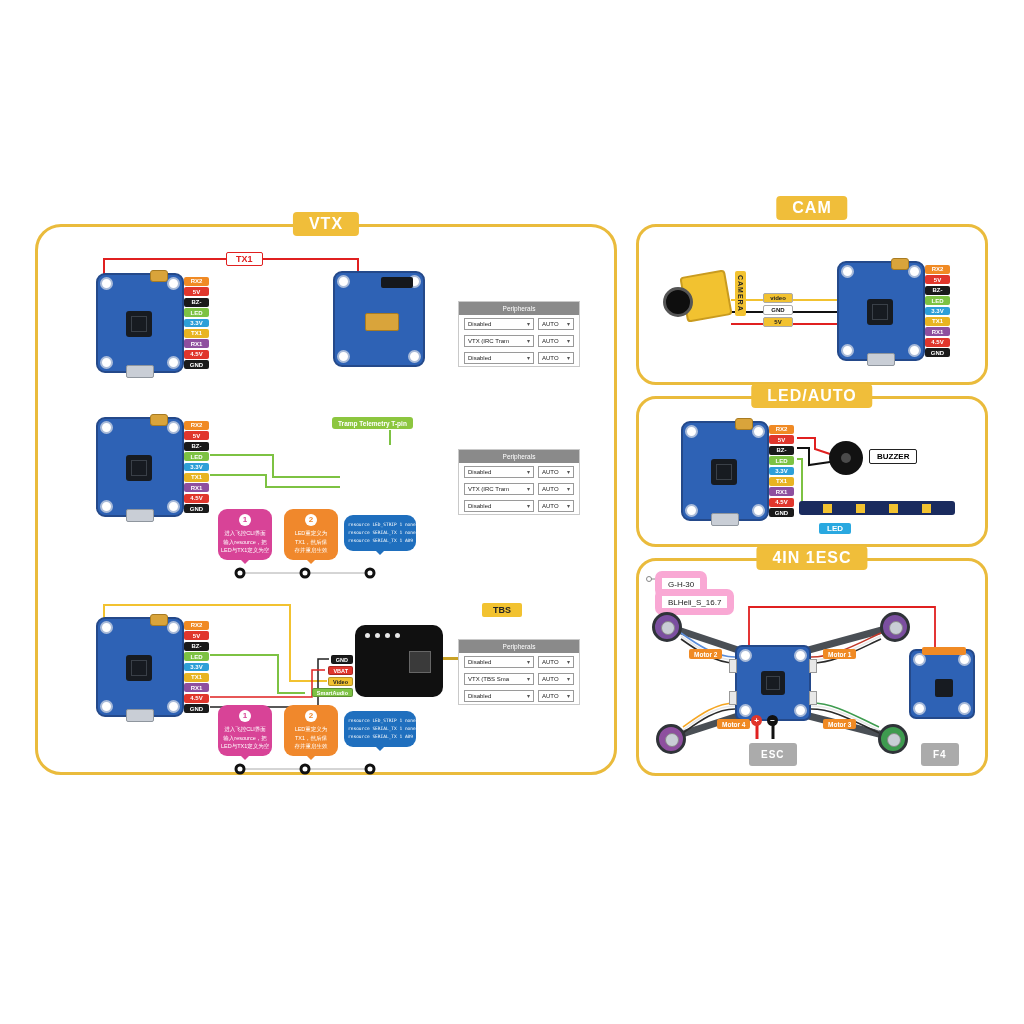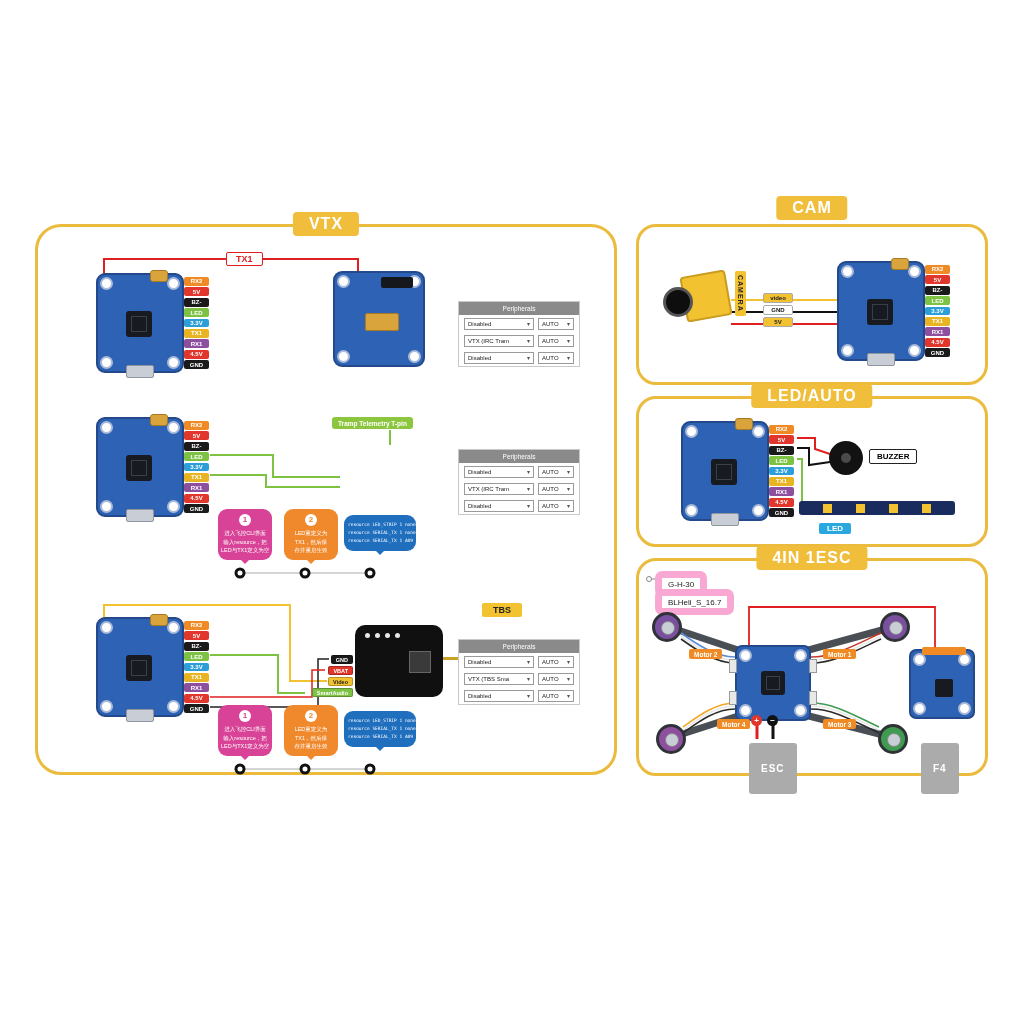--- a/index.html
+++ b/index.html
@@ -92,21 +92,21 @@
   .escboard{position:absolute;width:76px;height:76px;background:#2E62B5;border:2px solid #24498A;border-radius:7px;z-index:2}
   .escboard .chip{left:24px;top:24px;width:24px;height:24px}
   .conn{position:absolute;width:8px;height:14px;background:#E8E8E8;border:1px solid #999}
   .conn.cw1{left:-8px;top:12px}.conn.cw2{left:-8px;top:44px}.conn.ce1{right:-8px;top:12px}.conn.ce2{right:-8px;top:44px}
   .f4board{position:absolute;width:66px;height:70px;background:#2E62B5;border:2px solid #24498A;border-radius:7px;z-index:2}
   .orangebar{position:absolute;left:11px;top:-4px;width:44px;height:8px;background:#F08A24;border-radius:2px}
   .smallchip{position:absolute;left:24px;top:28px;width:18px;height:18px;background:#171B21;border-radius:2px}
   .motor{position:absolute;width:30px;height:30px;border-radius:50%;border:3px solid #2F3338;z-index:3}
   .motor::after{content:"";position:absolute;left:50%;top:50%;width:12px;height:12px;margin:-6px;border-radius:50%;background:#C9CED6;border:1px solid #888}
   .mlabel{position:absolute;background:#F08A24;color:#fff;font-size:6.5px;font-weight:bold;padding:1.5px 5px;border-radius:2px;white-space:nowrap;z-index:4}
-  .graylbl{position:absolute;background:#ABABAB;color:#fff;font-size:10px;font-weight:bold;padding:20px 12px;border-radius:3px;letter-spacing:1px;z-index:4}
+  .graylbl{position:absolute;background:#ABABAB;color:#fff;font-size:10px;font-weight:bold;padding:6px 12px;border-radius:3px;letter-spacing:1px;z-index:4}
   .pad{position:absolute;width:11px;height:11px;border-radius:50%;color:#fff;font-size:8px;line-height:11px;text-align:center;font-weight:bold;z-index:4}
   .pad.plus{background:#E0362C}.pad.minus{background:#111}
 </style>
 </head>
 <body>
 
 <div class="panel" style="left:35px;top:224px;width:582px;height:551px">
   <svg class="wires" width="582" height="551" viewBox="0 0 582 551">
     <path d="M66,70 L66,32 L320,32 L320,50" stroke="#E02020" stroke-width="2" fill="none"></path>
     <path d="M172,228 L235,228 L235,250 L302,250" stroke="#7DC243" stroke-width="2" fill="none"></path>

